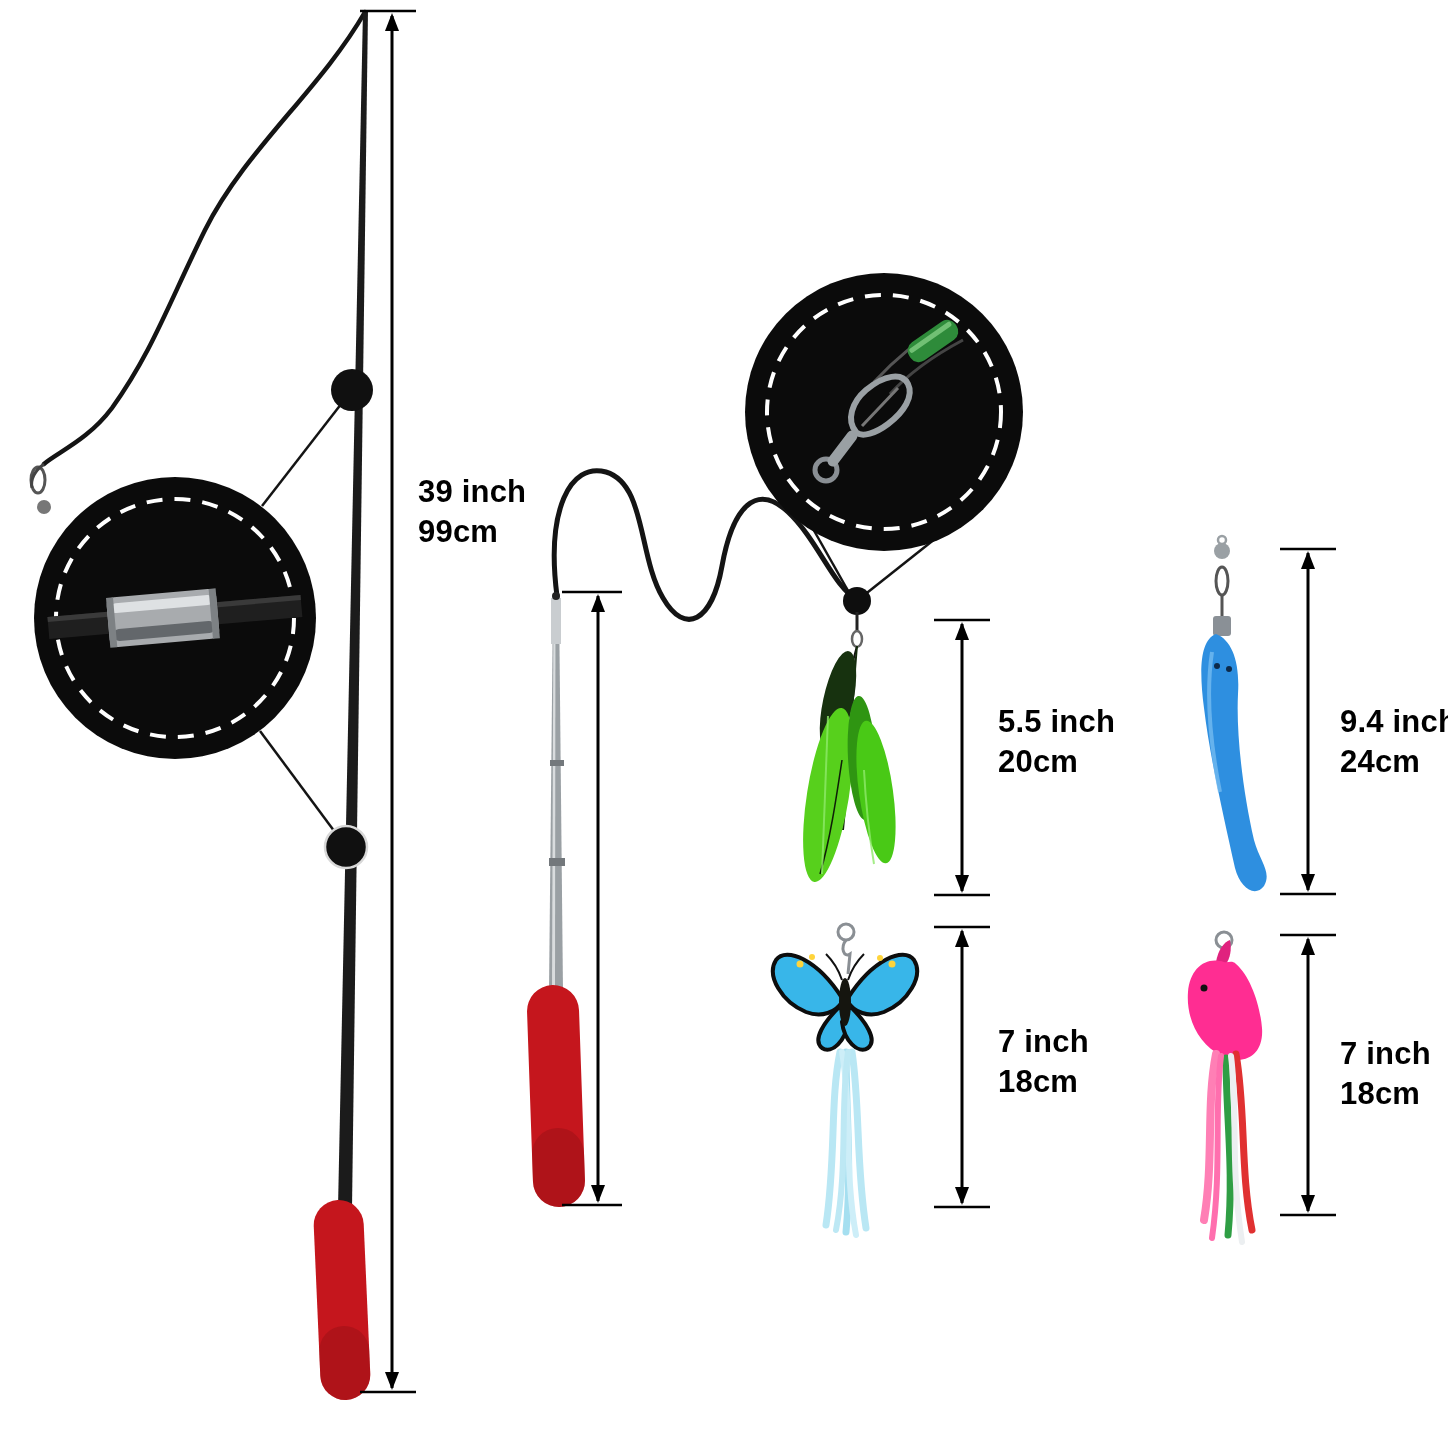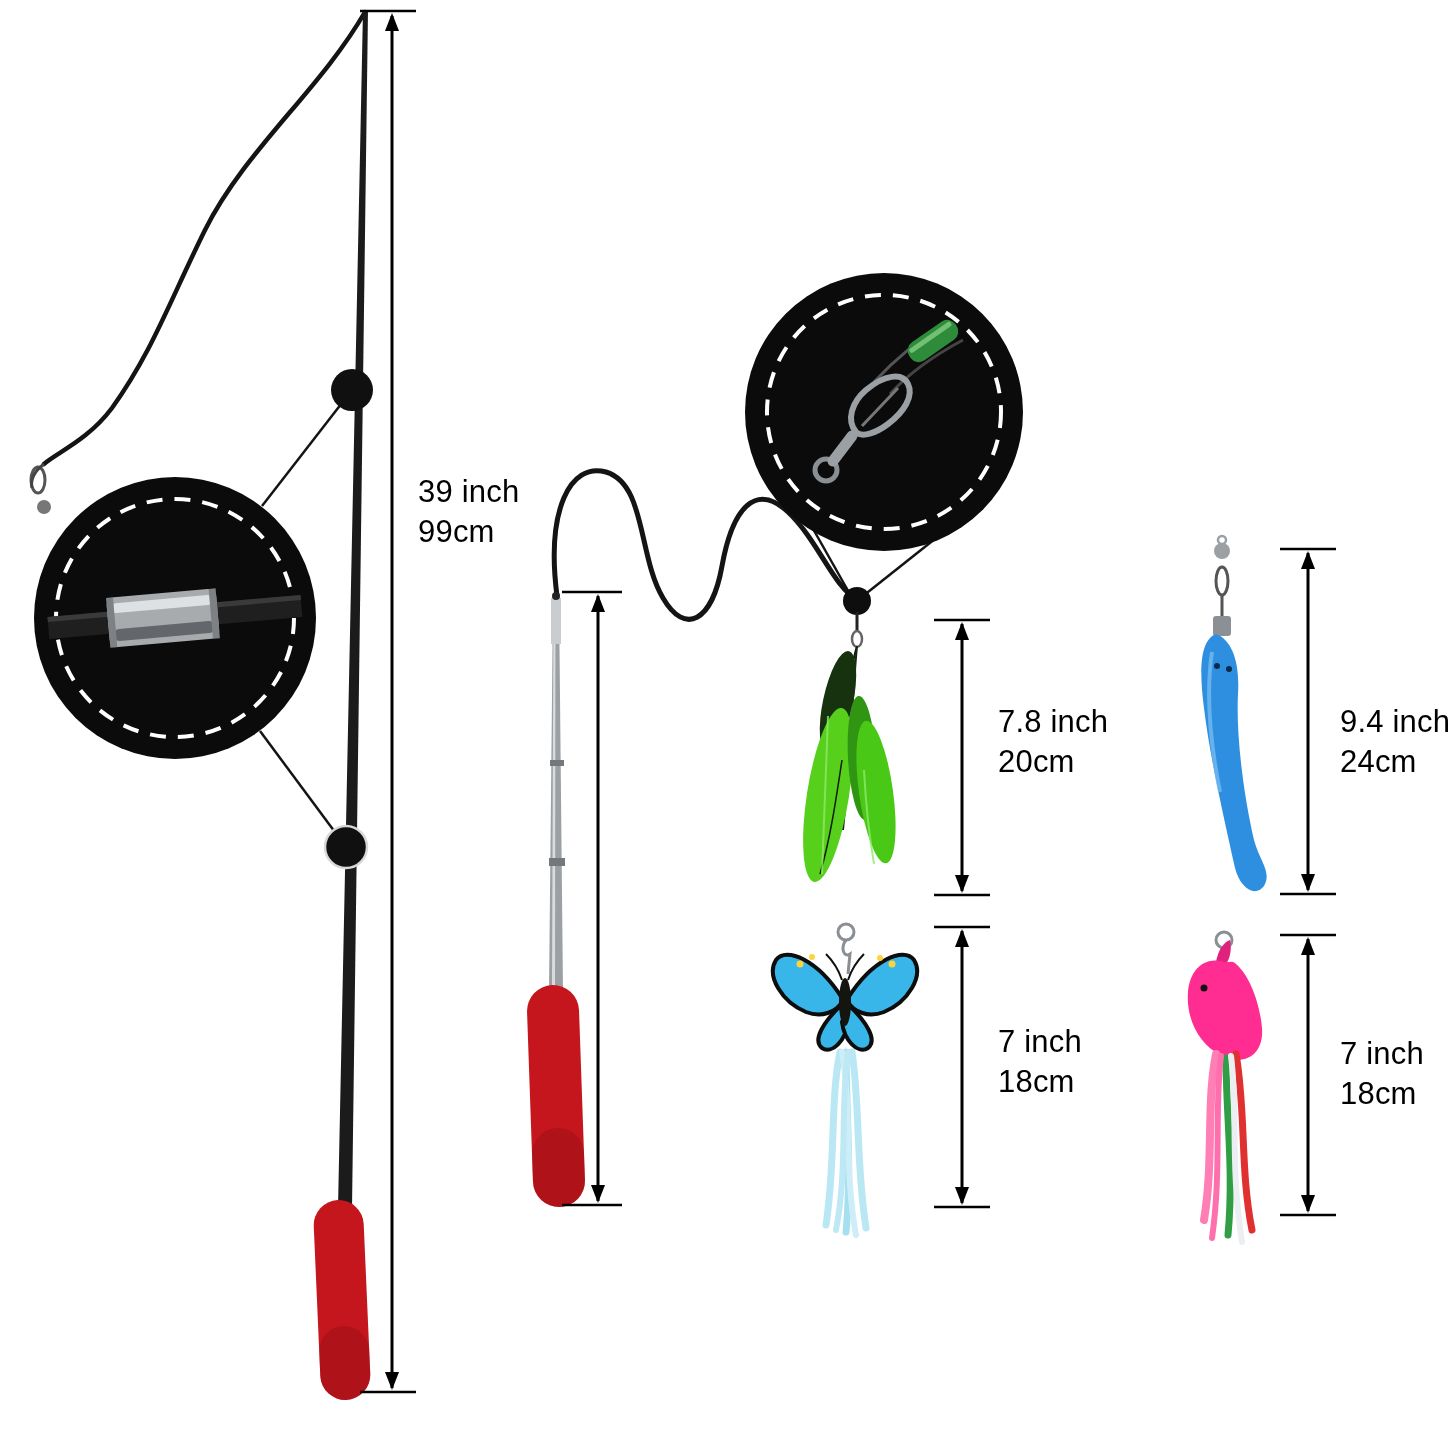--- a/index.html
+++ b/index.html
@@ -7,21 +7,21 @@
     position:relative;
     width:1448px;height:1436px;
     background:#ffffff;
     font-family:"Liberation Sans",sans-serif;
     overflow:hidden;
   }
   .scene{position:absolute;left:0;top:0;}
   .dim-label{
     position:absolute;
     display:flex;flex-direction:column;
-    color:#000;font-size:31px;font-weight:400;line-height:1.3;
+    color:#000;font-size:31px;font-weight:700;line-height:1.3;
     letter-spacing:0.2px;white-space:nowrap;
   }
 </style>
 </head>
 <body>
 
 <div class="canvas">
 
 <svg class="scene" width="1448" height="1436" viewBox="0 0 1448 1436">
 
@@ -207,21 +207,21 @@
 
 </svg>
 
 <div class="dim-label" style="left:418px;top:472px">
   <span>39 inch</span>
   <span>99cm</span>
 </div>
 
 
 <div class="dim-label" style="left:998px;top:702px">
-  <span>7.8 inch</span>
+  <span>5.5 inch</span>
   <span>20cm</span>
 </div>
 
 <div class="dim-label" style="left:1340px;top:702px">
   <span>9.4 inch</span>
   <span>24cm</span>
 </div>
 
 <div class="dim-label" style="left:998px;top:1022px">
   <span>7 inch</span>

